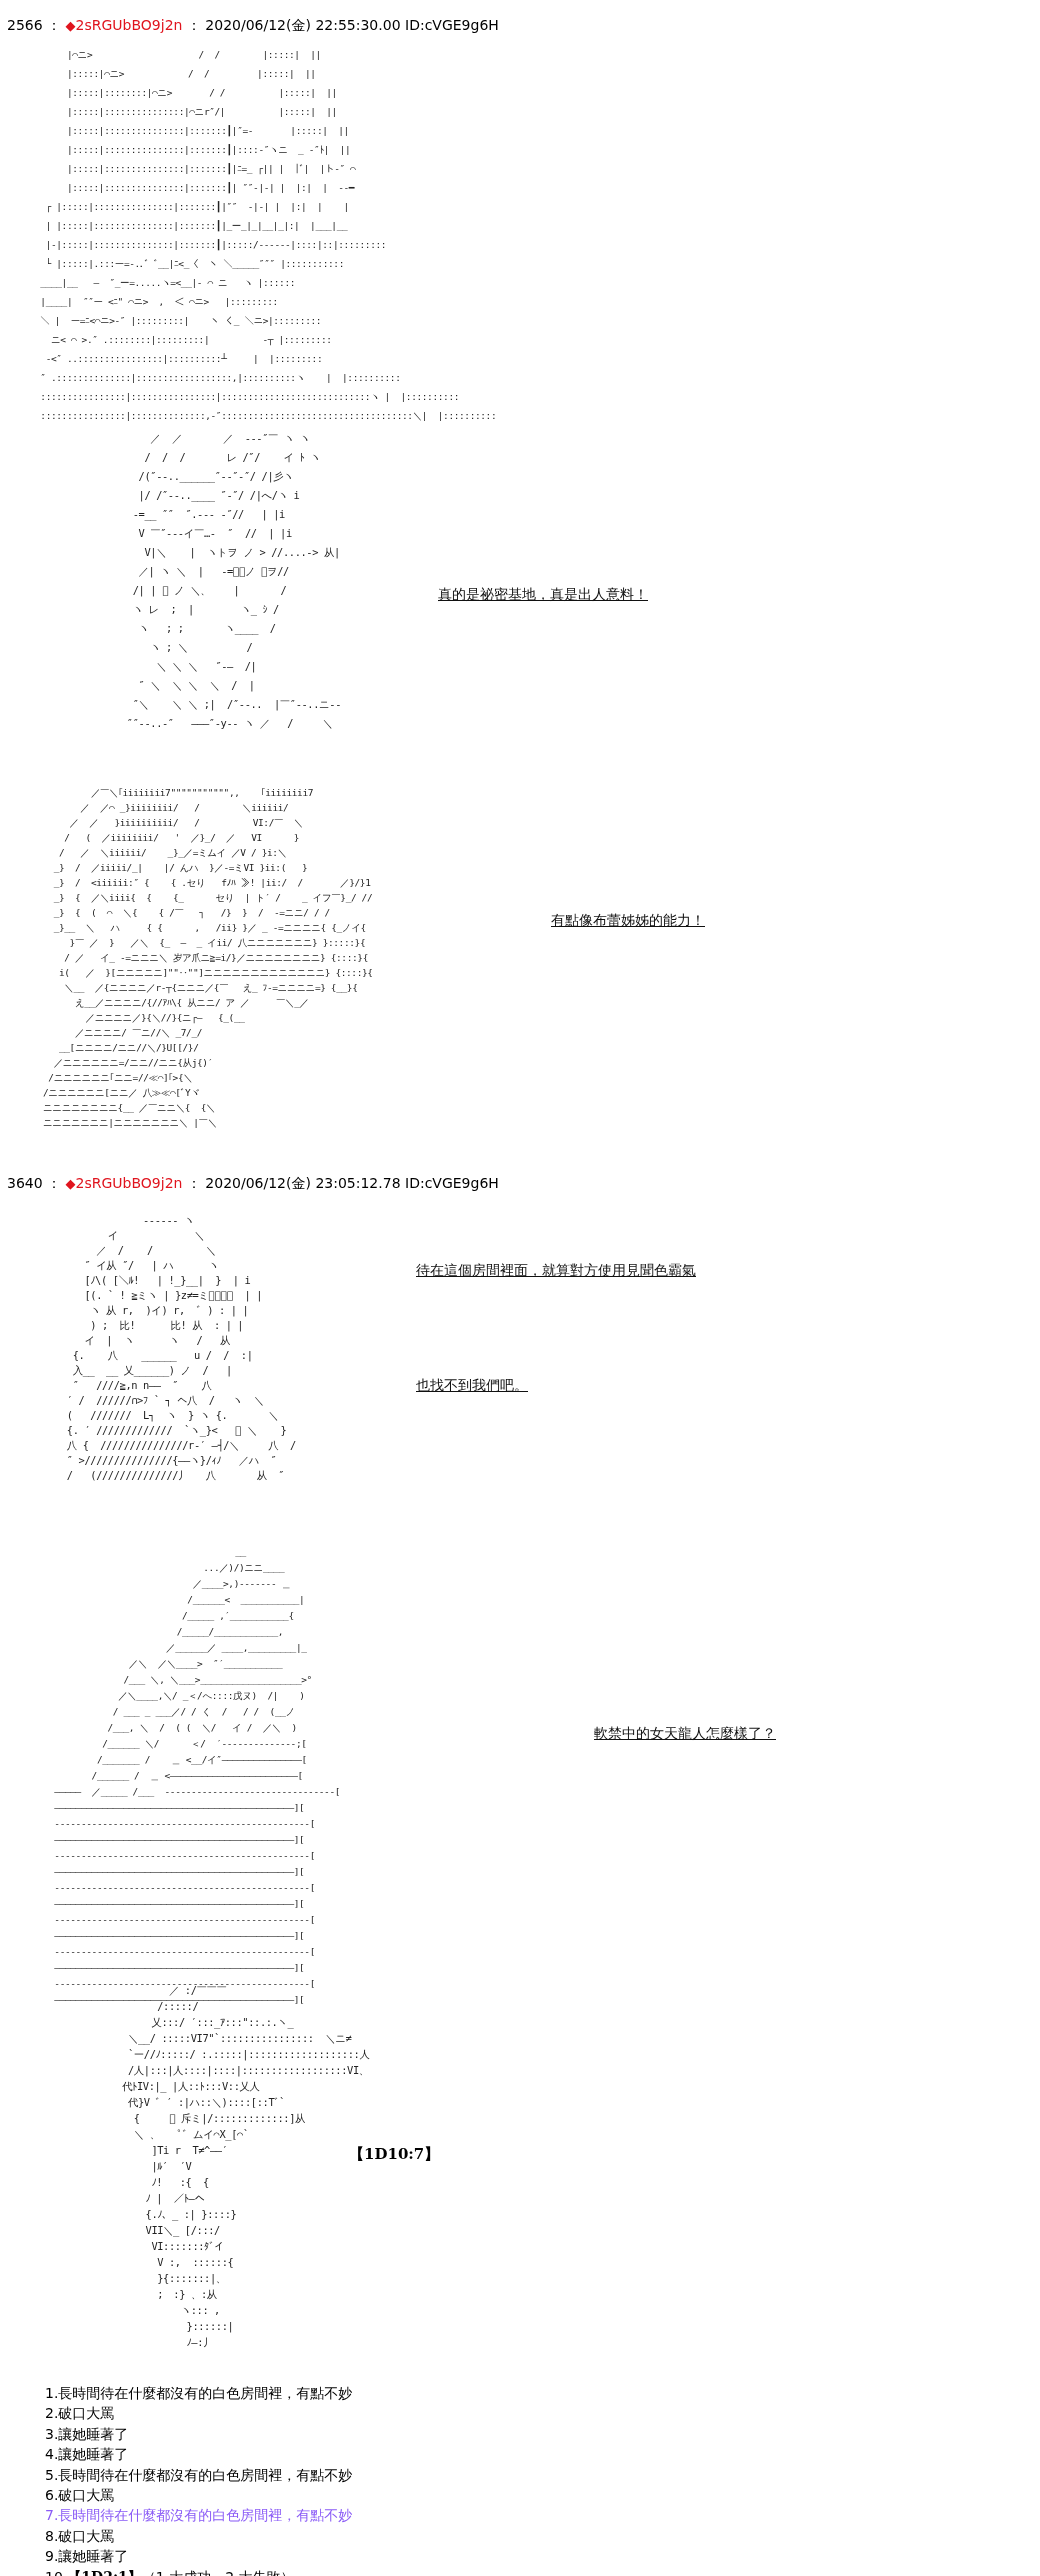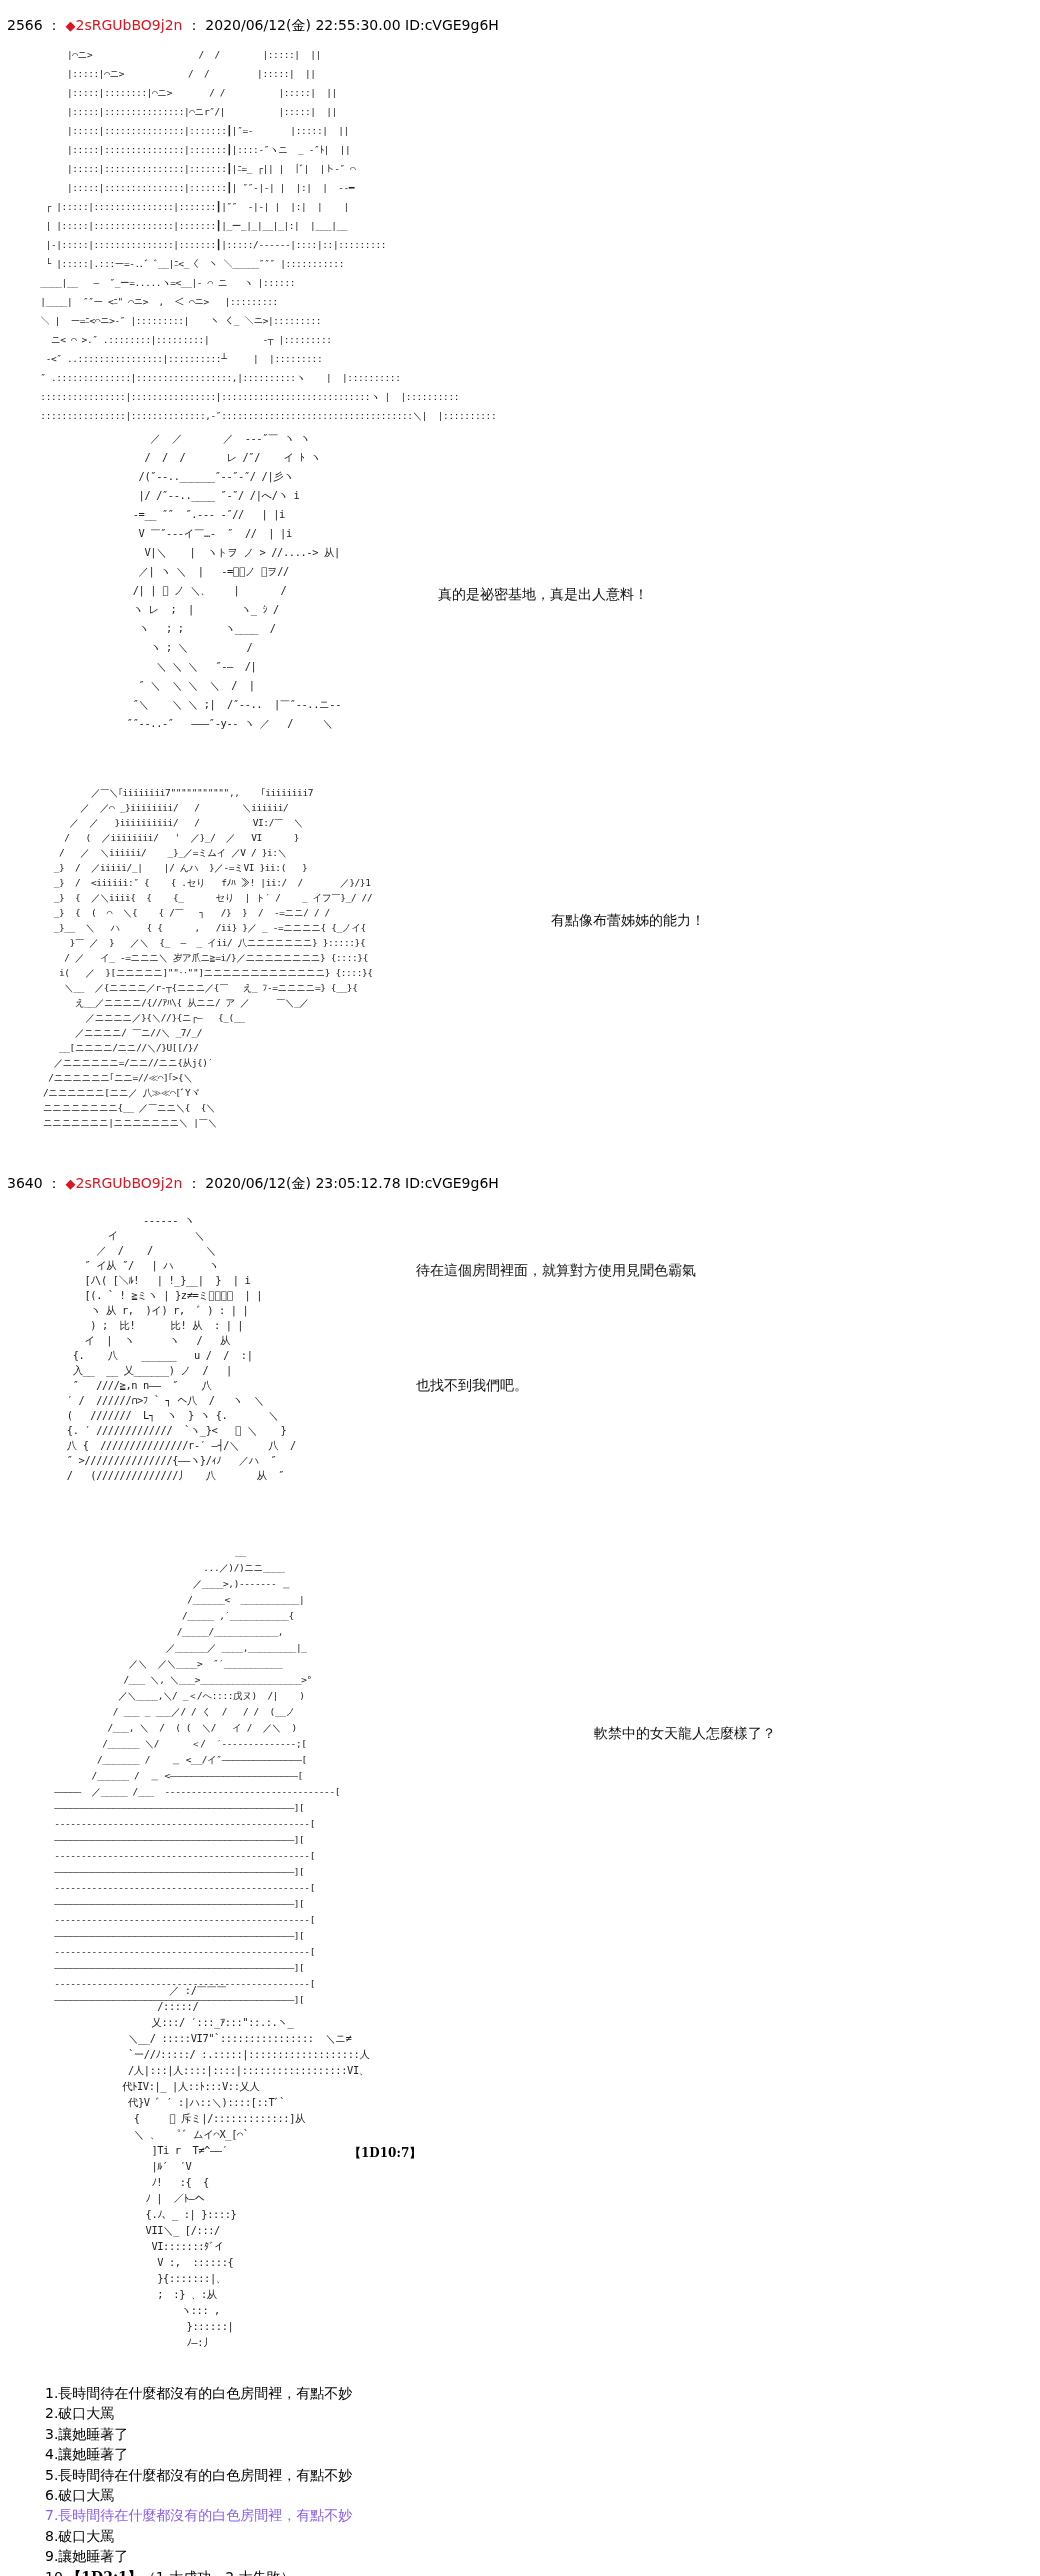--- a/index.html
+++ b/index.html
@@ -3,22 +3,22 @@
 <meta charset="utf-8">
 <style>
   html, body { margin:0; padding:0; background:#ffffff; }
   body { width:1041px; height:2576px; position:relative; overflow:hidden;
          font-family:"DejaVu Sans", sans-serif; color:#000; }
   .post-header { position:absolute; left:7px; font-size:14px; line-height:19px; white-space:nowrap; color:#000; }
   .post-header .trip { color:#e0141e; }
   .post-header .diamond { color:#e0141e; font-size:13px; }
   .aa { position:absolute; margin:0; font-family:"DejaVu Sans Mono", monospace; font-size:10.4px;
         line-height:14px; white-space:pre; color:#222; letter-spacing:-0.4px; }
-  .dialogue { position:absolute; font-size:14px; line-height:22.6px; white-space:nowrap; color:#111; }
-  .dice { position:absolute; font-family:"DejaVu Serif", serif; font-weight:bold; font-size:12px; white-space:nowrap; }
+  .dialogue { position:absolute; font-size:14px; line-height:22.6px; white-space:nowrap; color:#111;text-decoration:underline; }
+  .dice { position:absolute; font-family:"DejaVu Serif", serif; font-weight:bold; font-size:15px; white-space:nowrap; }
   .choices { position:absolute; left:45px; top:2383px; font-size:14px; line-height:20.4px; }
   .choice { white-space:nowrap; }
   .choice.highlight { color:#8b5cf6; }
   .choice .dice-inline { font-family:"DejaVu Serif", serif; font-weight:bold; }
 </style>
 </head>
 <body>
 
 <div class="post-header" style="top:15.6px;">
   <span>2566</span>

